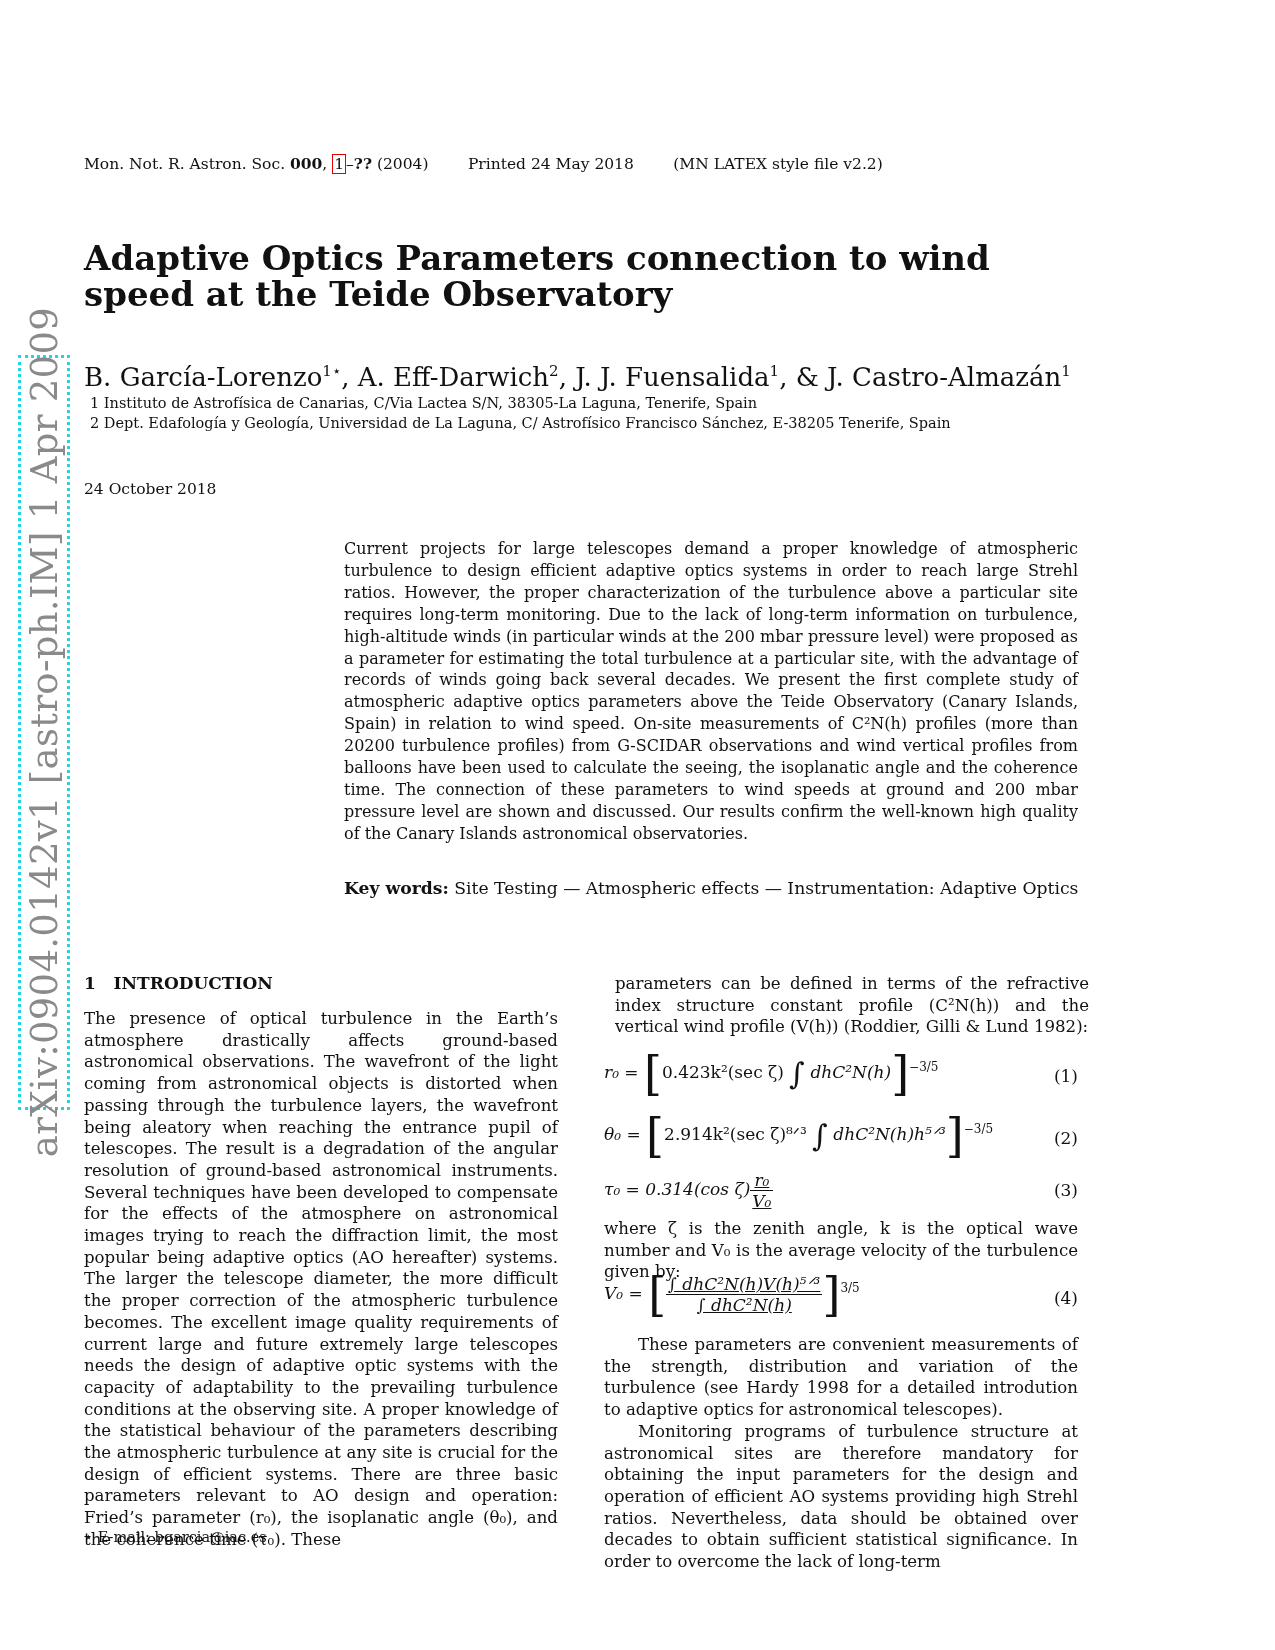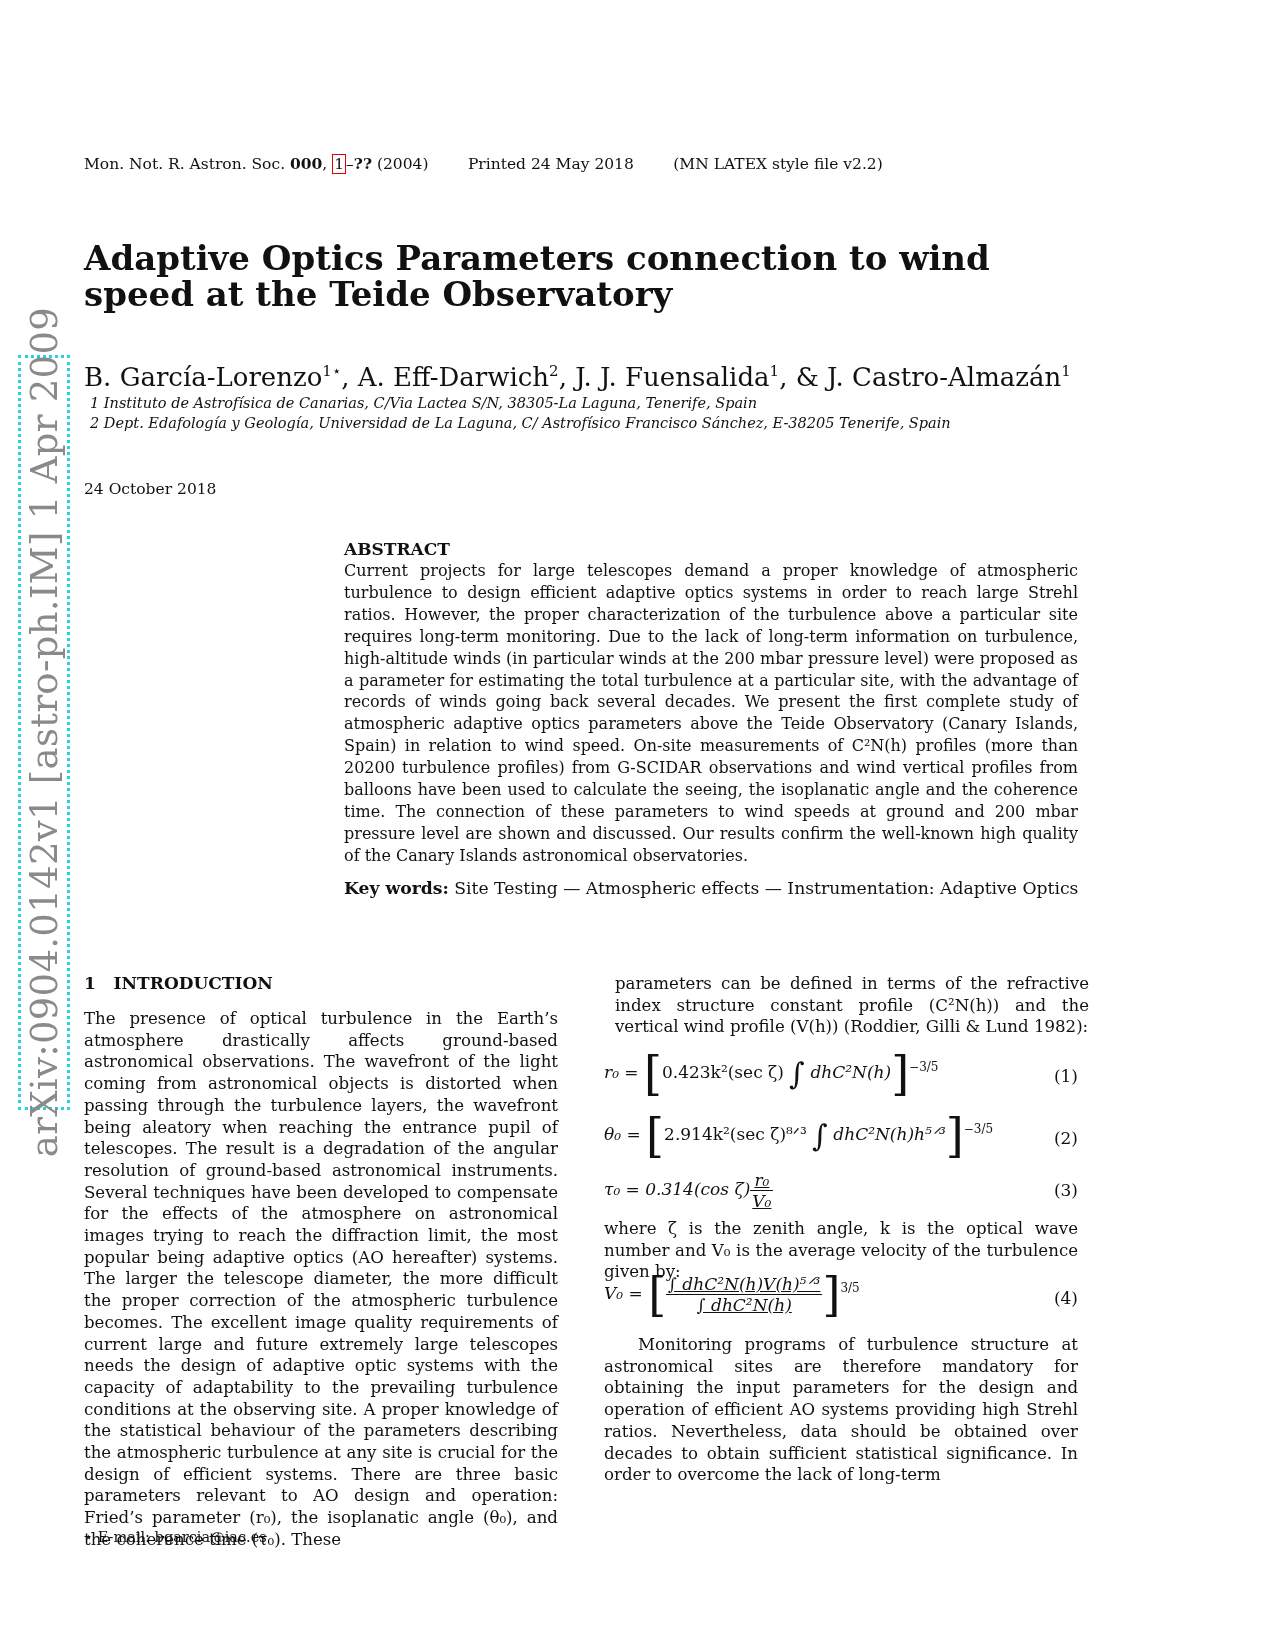--- a/index.html
+++ b/index.html
@@ -5,21 +5,21 @@
   html, body { margin: 0; padding: 0; background: #ffffff; }
   body { width: 1275px; height: 1650px; position: relative; overflow: hidden;
          font-family: "DejaVu Serif", "Liberation Serif", serif; color: #111; }
   .abs { position: absolute; }
   .running-head { left: 84px; top: 154px; font-size: 15.5px; white-space: pre; }
   .running-head .bold { font-weight: bold; }
   .running-head .pglink { border: 1.5px solid #e00000; padding: 0 1px; }
   .title { left: 84px; top: 240px; width: 1000px; font-size: 34px; font-weight: bold; line-height: 36px; }
   .authors { left: 84px; top: 362px; font-size: 26px; white-space: nowrap; }
   .authors sup { font-size: 15px; }
-  .affil { left: 90px; font-size: 14.5px; font-style: italic; white-space: nowrap; text-align: right; }
+  .affil { left: 90px; font-size: 14.5px; white-space: nowrap; text-align: right; }
   .date { left: 84px; top: 480px; font-size: 15.5px; }
   .arxiv-box { left: 18px; top: 355px; width: 52px; height: 755px;
                border: 3px dotted #22d3e0; box-sizing: border-box; }
   .arxiv-text { left: 44px; top: 732px; transform: translate(-50%, -50%) rotate(-90deg);
                 font-size: 37px; color: #8a8a8a; white-space: nowrap; letter-spacing: 0.3px; }
   .abstract { left: 344px; top: 538px; width: 734px; }
   .abstract h3 { margin: 0; font-size: 17px; font-weight: bold; line-height: 22px; }
   .abstract p { margin: 0; font-size: 16px; line-height: 21.9px; text-align: justify; }
   .keywords { left: 344px; top: 878px; font-size: 17.2px; white-space: nowrap; }
   .keywords b { font-weight: bold; }
@@ -53,21 +53,20 @@
 <div class="abs title">Adaptive Optics Parameters connection to wind speed at the Teide Observatory</div>
 
 <div class="abs authors"><span>B. García-Lorenzo</span><sup>1⋆</sup>, <span>A. Eff-Darwich</span><sup>2</sup>, <span>J. J. Fuensalida</span><sup>1</sup>, <span>&amp; J. Castro-Almazán</span><sup>1</sup></div>
 
 <div class="abs affil" style="top:395px;">1 Instituto de Astrofísica de Canarias, C/Via Lactea S/N, 38305-La Laguna, Tenerife, Spain</div>
 <div class="abs affil" style="top:415px;">2 Dept. Edafología y Geología, Universidad de La Laguna, C/ Astrofísico Francisco Sánchez, E-38205 Tenerife, Spain</div>
 
 <div class="abs date">24 October 2018</div>
 
 <div class="abs abstract">
-  <h3>ABSTRACT</h3>
   <p>Current projects for large telescopes demand a proper knowledge of atmospheric turbulence to design efficient adaptive optics systems in order to reach large Strehl ratios. However, the proper characterization of the turbulence above a particular site requires long-term monitoring. Due to the lack of long-term information on turbulence, high-altitude winds (in particular winds at the 200 mbar pressure level) were proposed as a parameter for estimating the total turbulence at a particular site, with the advantage of records of winds going back several decades. We present the first complete study of atmospheric adaptive optics parameters above the Teide Observatory (Canary Islands, Spain) in relation to wind speed. On-site measurements of C²N(h) profiles (more than 20200 turbulence profiles) from G-SCIDAR observations and wind vertical profiles from balloons have been used to calculate the seeing, the isoplanatic angle and the coherence time. The connection of these parameters to wind speeds at ground and 200 mbar pressure level are shown and discussed. Our results confirm the well-known high quality of the Canary Islands astronomical observatories.</p>
 </div>
 
 <div class="abs keywords"><b>Key words:</b>  <span>Site Testing — Atmospheric effects — Instrumentation: Adaptive Optics</span></div>
 
 <div class="abs sec-head"><span>1</span>   <span>INTRODUCTION</span></div>
 
 <div class="abs col col-left">The presence of optical turbulence in the Earth’s atmosphere drastically affects ground-based astronomical observations. The wavefront of the light coming from astronomical objects is distorted when passing through the turbulence layers, the wavefront being aleatory when reaching the entrance pupil of telescopes. The result is a degradation of the angular resolution of ground-based astronomical instruments. Several techniques have been developed to compensate for the effects of the atmosphere on astronomical images trying to reach the diffraction limit, the most popular being adaptive optics (AO hereafter) systems. The larger the telescope diameter, the more difficult the proper correction of the atmospheric turbulence becomes. The excellent image quality requirements of current large and future extremely large telescopes needs the design of adaptive optic systems with the capacity of adaptability to the prevailing turbulence conditions at the observing site. A proper knowledge of the statistical behaviour of the parameters describing the atmospheric turbulence at any site is crucial for the design of efficient systems. There are three basic parameters relevant to AO design and operation: Fried’s parameter (r₀), the isoplanatic angle (θ₀), and the coherence time (τ₀). These</div>
 
 <div class="abs col col-right-top">parameters can be defined in terms of the refractive index structure constant profile (C²N(h)) and the vertical wind profile (V(h)) (Roddier, Gilli &amp; Lund 1982):</div>
@@ -88,16 +87,17 @@
 </div>
 
 <div class="abs col col-right-mid">where ζ is the zenith angle, k is the optical wave number and V₀ is the average velocity of the turbulence given by:</div>
 
 <div class="eq" style="top:1274px;">
   <span class="expr"><i>V₀ =</i> <span class="big-bracket">[</span><span class="frac"><i class="top">∫ dhC²N(h)V(h)⁵ᐟ³</i><i class="bot">∫ dhC²N(h)</i></span><span class="big-bracket">]</span><sup class="tiny">3/5</sup></span>
   <span class="num" style="top:14px;">(4)</span>
 </div>
 
 <div class="abs col col-right-bot">
+  <div class="indent">These parameters are convenient measurements of the strength, distribution and variation of the turbulence (see Hardy 1998 for a detailed introdution to adaptive optics for astronomical telescopes).</div>
   <div class="indent">Monitoring programs of turbulence structure at astronomical sites are therefore mandatory for obtaining the input parameters for the design and operation of efficient AO systems providing high Strehl ratios. Nevertheless, data should be obtained over decades to obtain sufficient statistical significance. In order to overcome the lack of long-term</div>
 </div>
 
 <div class="abs footnote">⋆ E-mail: bgarcia@iac.es</div>
 
 </body></html>

